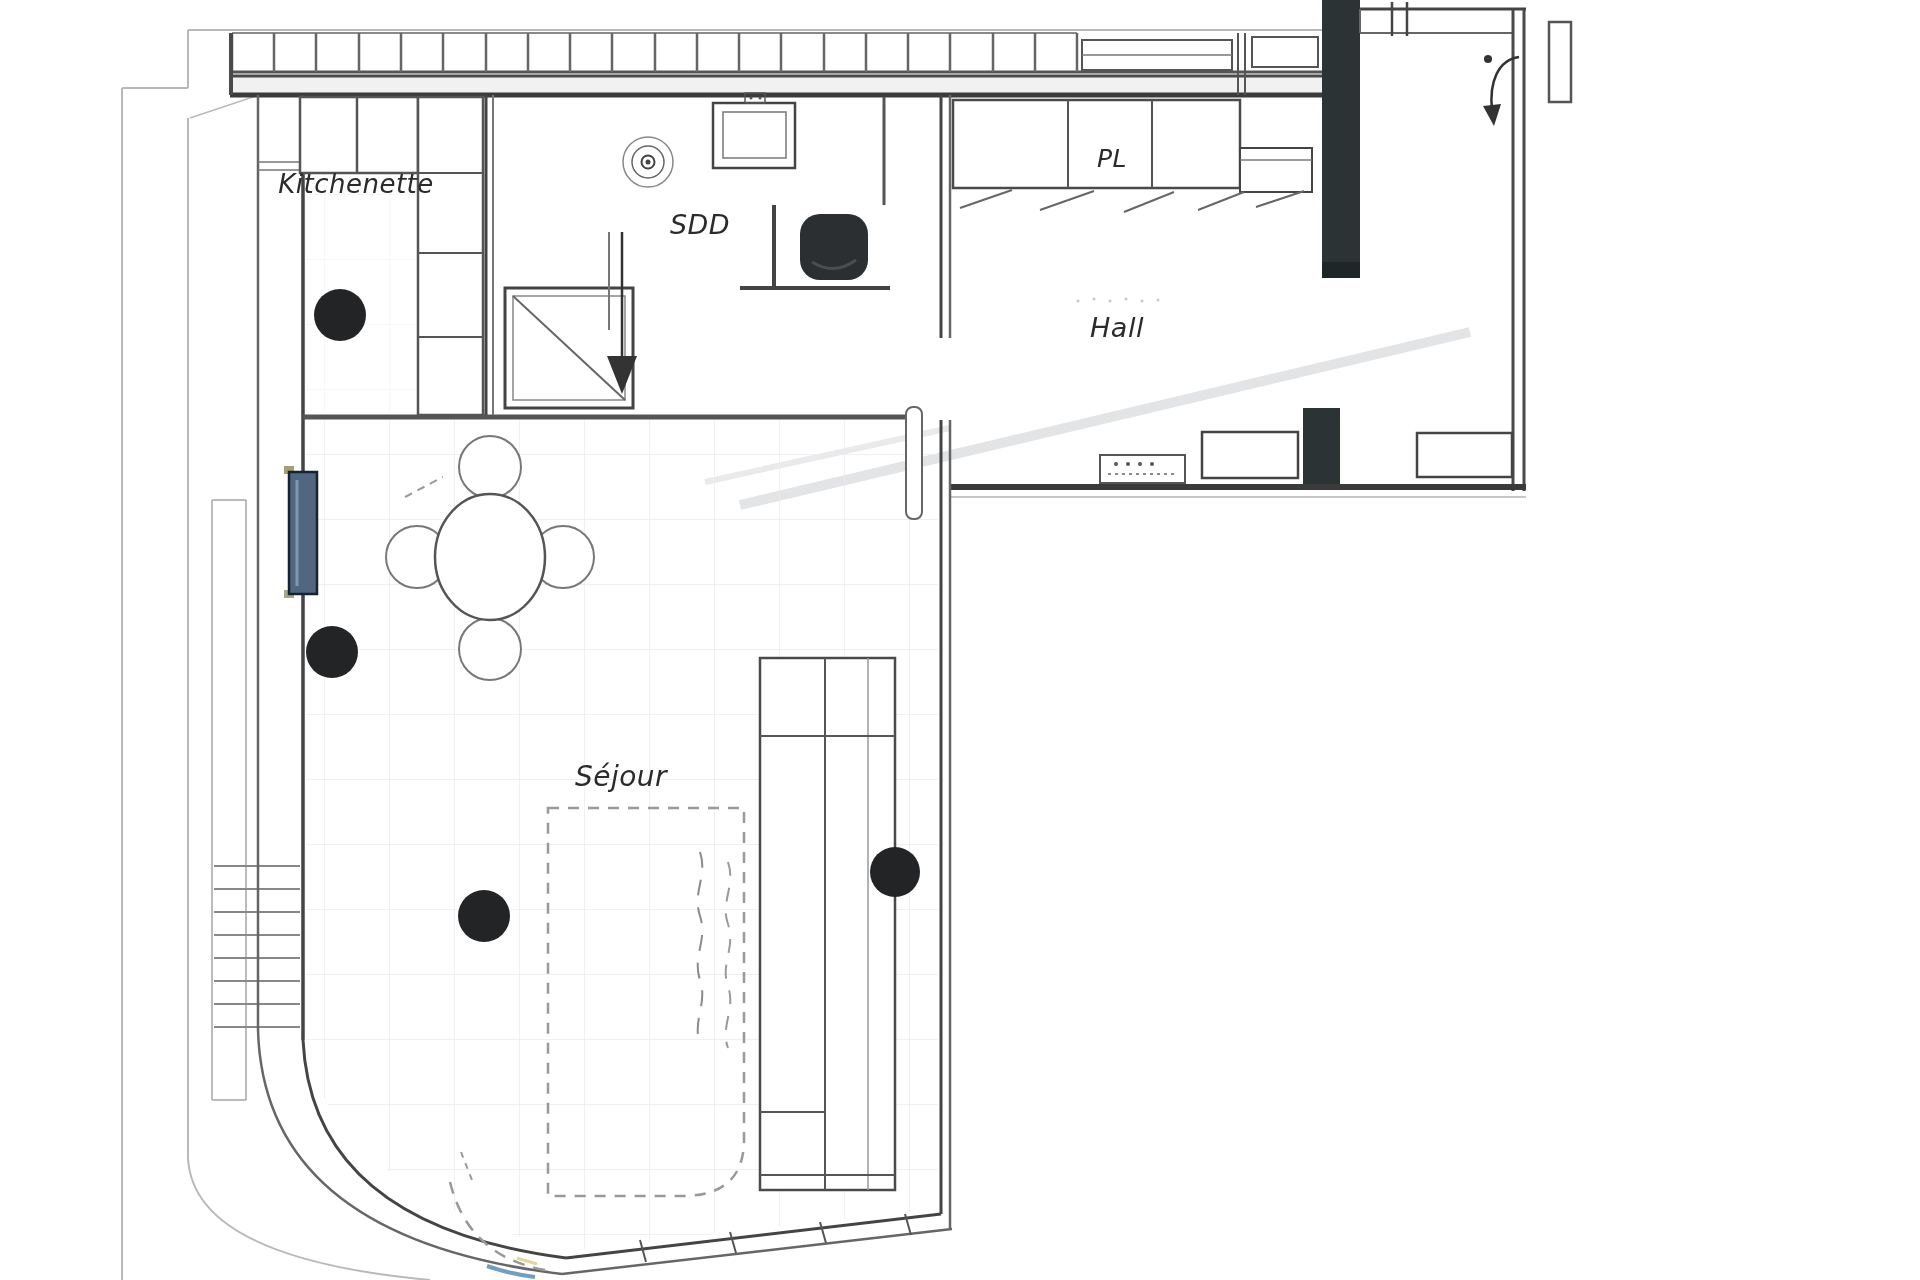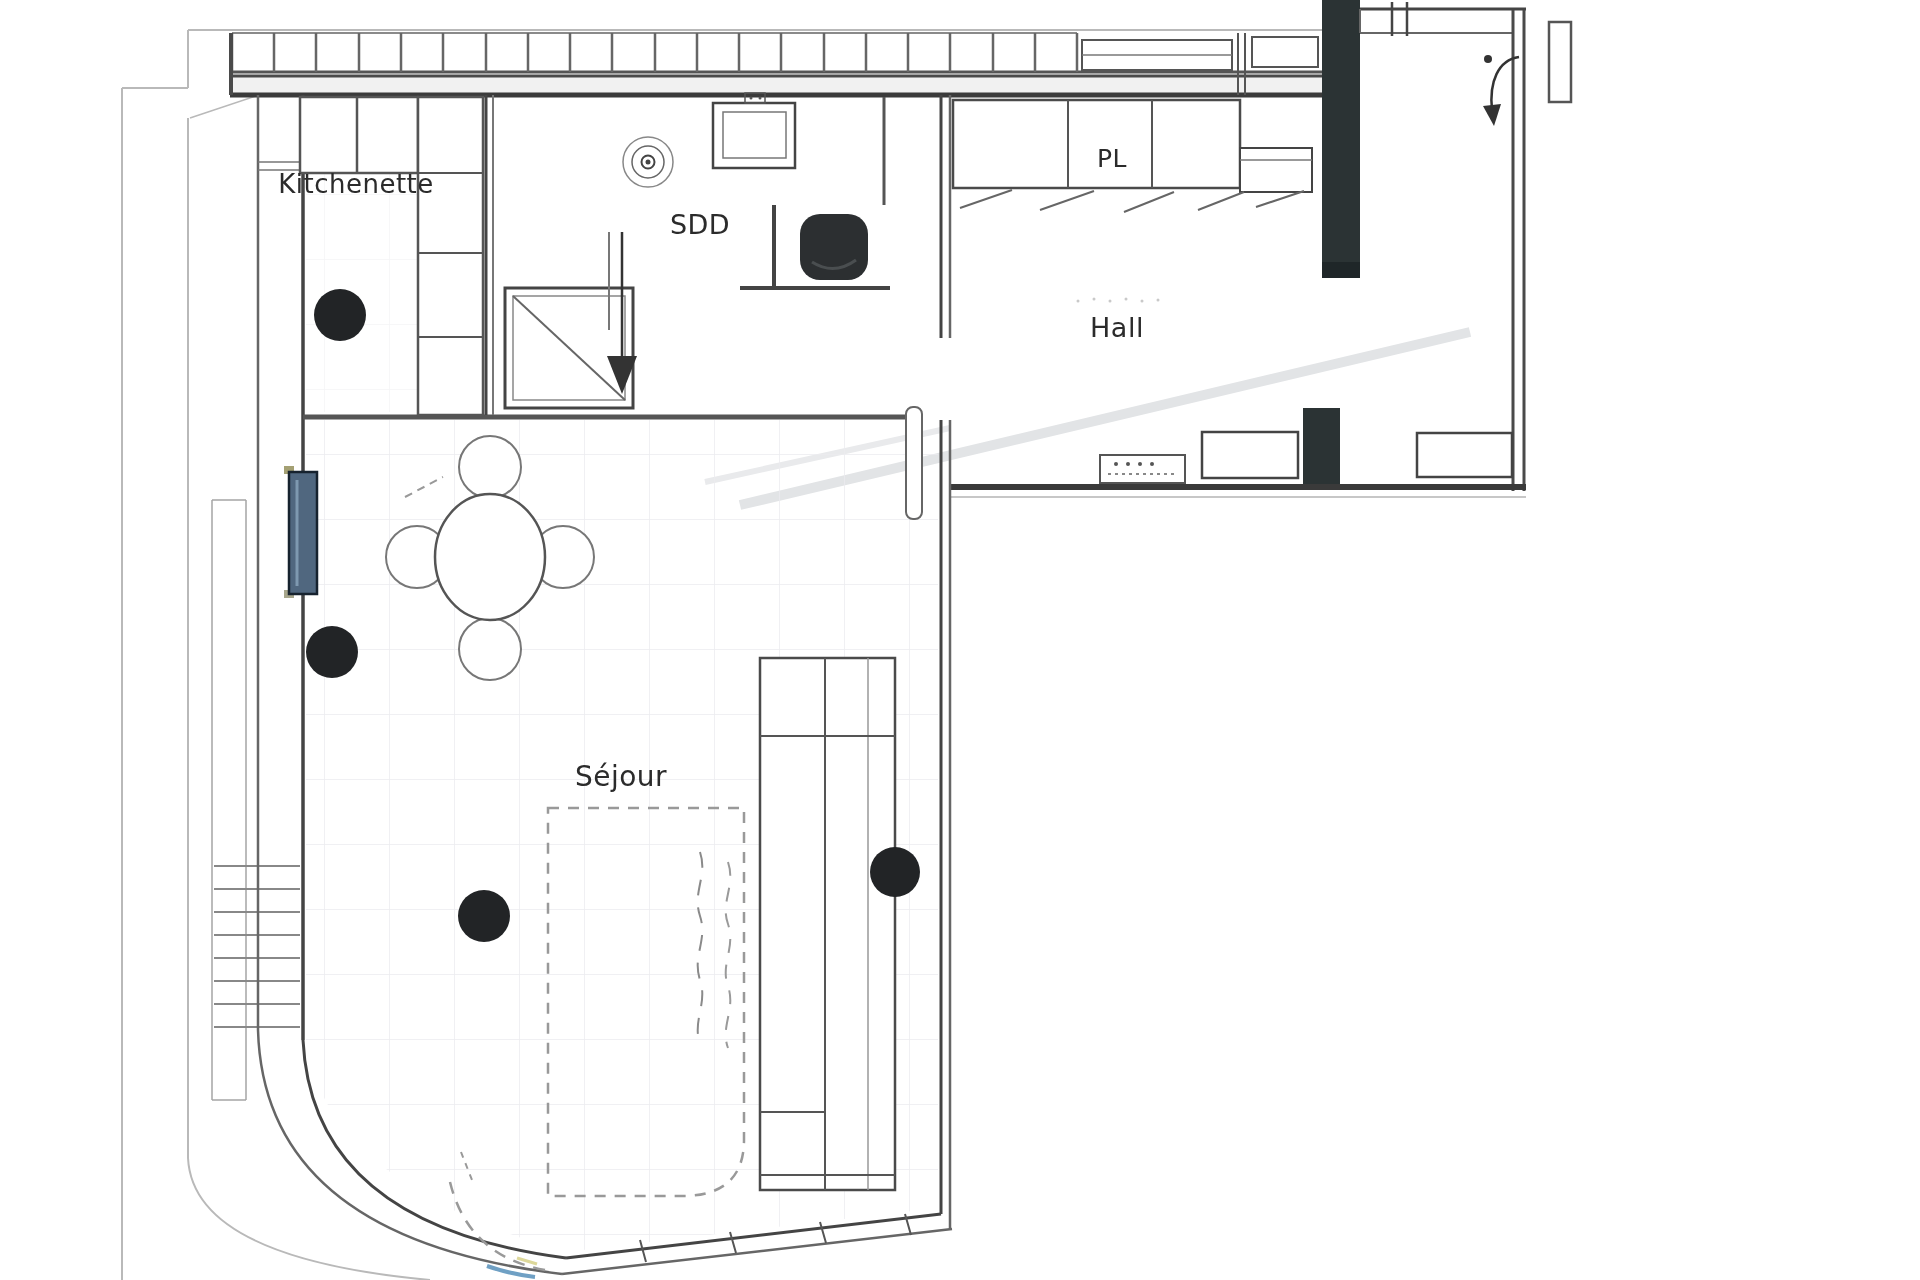--- a/index.html
+++ b/index.html
@@ -1,17 +1,17 @@
 <!DOCTYPE html>
 <html><head>
 <meta charset="utf-8">
 <style>
   html,body{margin:0;padding:0;background:#ffffff;}
   .stage{position:relative;width:1920px;height:1280px;background:#ffffff;overflow:hidden;
-         font-family:"DejaVu Sans",sans-serif;}
+         font-family:"DejaVu Sans",sans-serif;font-style:italic;}
   svg{display:block}
   .room-label{fill:#2b2b2b;font-family:"DejaVu Sans",sans-serif;letter-spacing:.5px;}
   .soft{filter:blur(.35px);}
 </style>
 </head>
 <body>
 
 <div class="stage">
 <svg viewBox="0 0 1920 1280" width="1920" height="1280">
   <defs>

